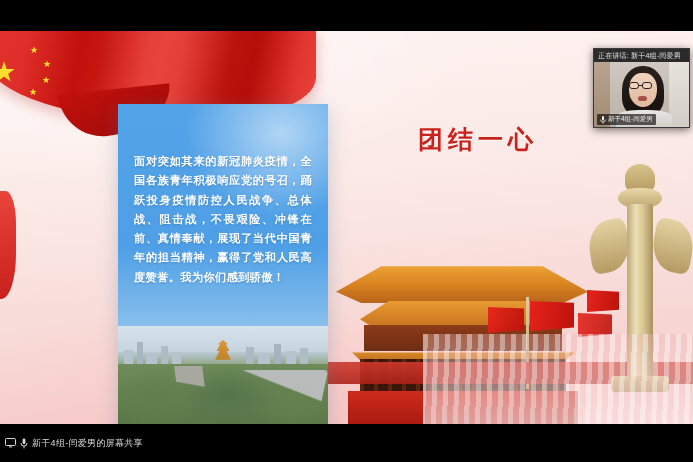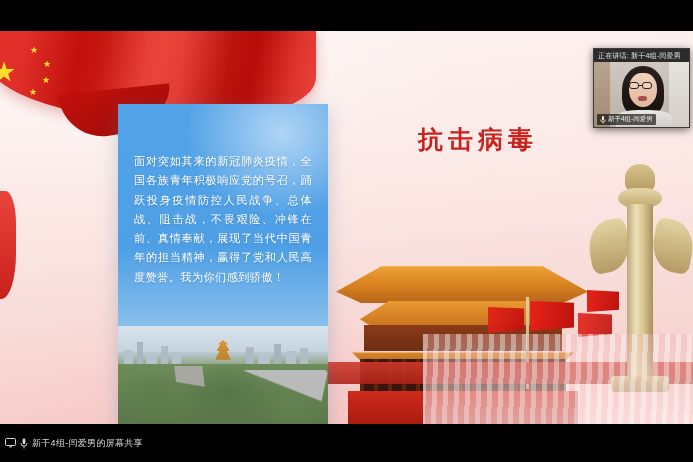--- a/index.html
+++ b/index.html
@@ -68,20 +68,21 @@
   .sky-glow{
     position:absolute; left:0; top:0; width:100%; height:62%;
     background:radial-gradient(70% 60% at 78% 14%, rgba(255,255,255,.55) 0%, rgba(255,255,255,0) 66%);
   }
   .quote-text{
     position:absolute; left:16px; top:48px; width:178px;
     color:#ffffff; font-size:11.2px; line-height:1.72;
     letter-spacing:.4px; text-align:justify;
     font-family:"DejaVu Serif","Liberation Serif",serif;
     text-shadow:0 1px 2px rgba(30,80,130,.35);
+    font-weight:bold;
   }
   .quote-sign{
     position:absolute; right:16px; top:272px; width:120px; text-align:right;
     color:rgba(255,255,255,.78); font-size:10px; letter-spacing:1px;
     font-family:"DejaVu Serif","Liberation Serif",serif;
   }
   
   .cityscape{
     position:absolute; left:0; bottom:0; width:100%; height:118px;
     background:
@@ -349,21 +350,21 @@
         <div class="bld j"></div>
         <div class="tower"></div>
         <div class="green"></div>
         <div class="rail"></div>
         <div class="road"></div>
       </div>
 
     </div>
 
     <div class="slogans">
-      <div class="slogan">抗击病毒</div>
+      <div class="slogan">团结一心</div>
     </div>
   </div>
 
   <div id="video-tile">
     <div class="speak-bar">
       <span>正在讲话: 新干4组-闫爱男</span>
     </div>
     <div class="vid">
       <div class="v-wallL"></div>
       <div class="v-wallR"></div>

